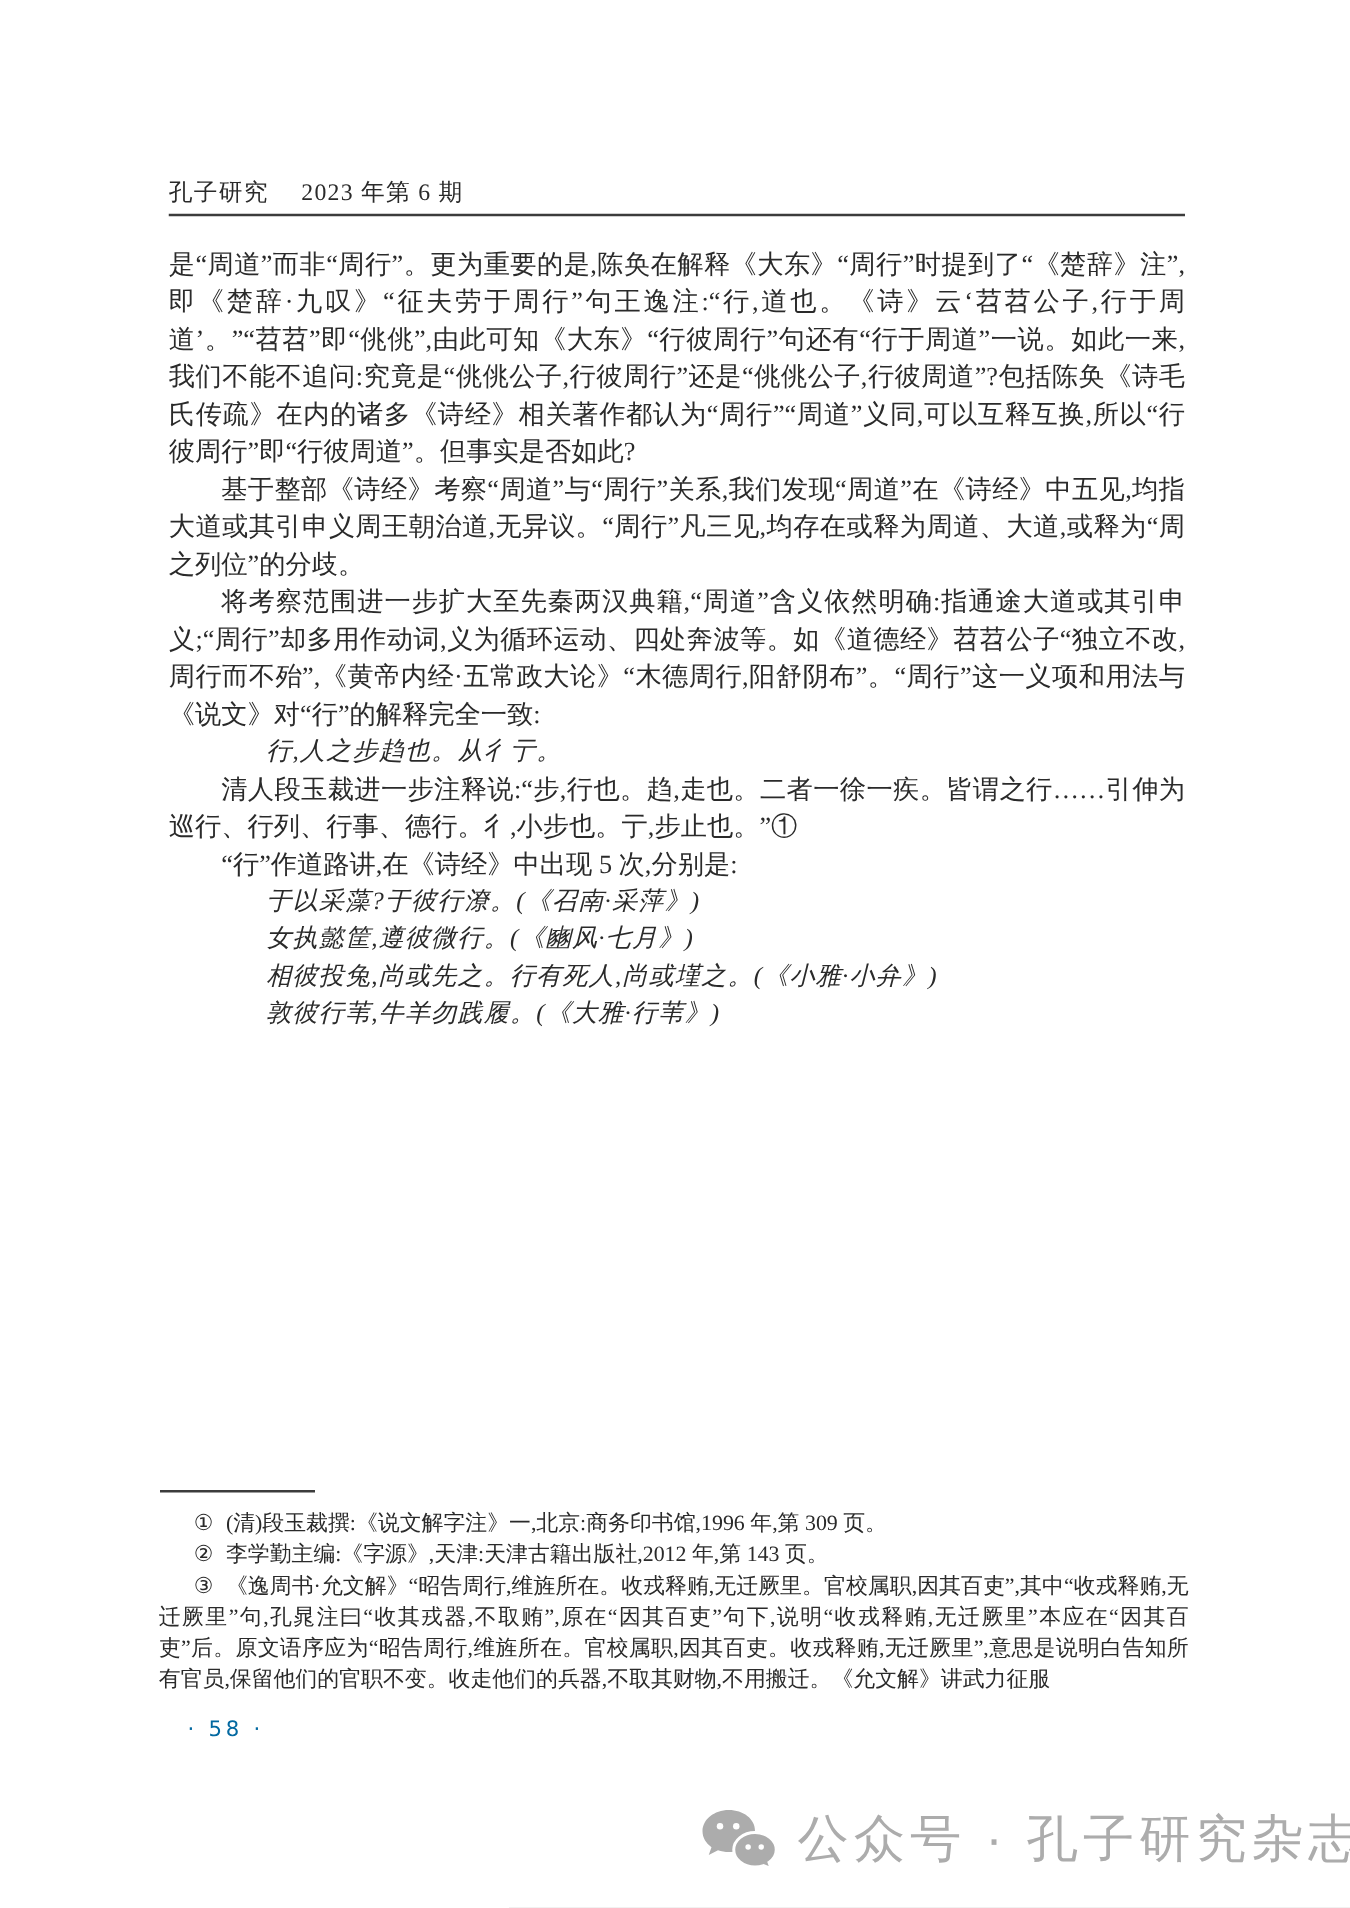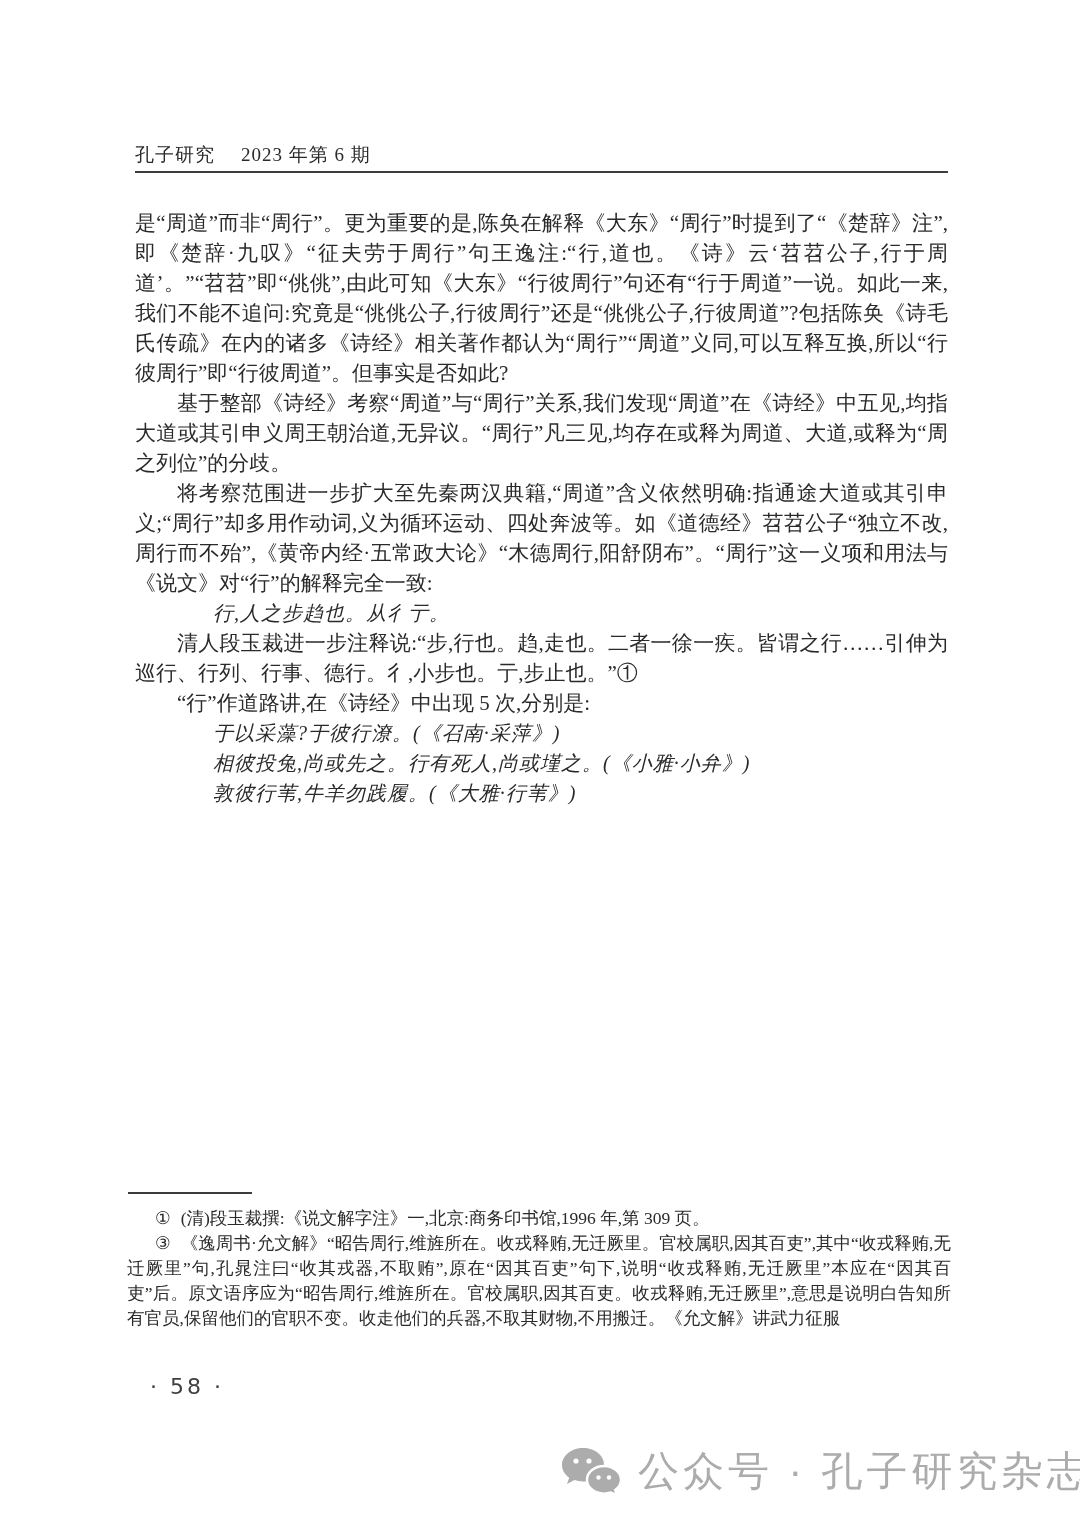--- a/index.html
+++ b/index.html
@@ -13,21 +13,21 @@
   }
   .running-header{
     position:absolute;left:135px;top:144px;width:813px;
     font-size:19px;line-height:22px;
     padding-bottom:5px;
     border-bottom:2px solid #3c3c3c;
     letter-spacing:1px;
   }
   .running-header .issue{margin-left:26px;}
   .article{
-    position:absolute;left:135px;top:208px;width:813px;
+    position:absolute;left:135px;top:196px;width:813px;
     font-size:21px;line-height:30px;
     text-align:justify;
     text-justify:inter-character;
   }
   .article p{margin:0;}
   .article p.indent{text-indent:2em;}
   .article p.quote{
     padding-left:78px;
     font-style:italic;
     font-size:20px;
@@ -41,21 +41,21 @@
     position:absolute;left:127px;top:1206px;width:824px;
     font-size:17.5px;line-height:25px;
     text-align:justify;
     text-justify:inter-character;
   }
   .footnotes p{margin:0;text-indent:1.6em;}
   .footnotes .fn-marker{margin-right:10px;}
   .page-number{
     position:absolute;left:150px;top:1374px;
     font-family:"DejaVu Sans","Liberation Sans",sans-serif;
-    font-size:22px;color:#404040;letter-spacing:3px;
+    font-size:17px;color:#0369a1;letter-spacing:3px;
   }
   .watermark{
     position:absolute;left:560px;top:1444px;
     display:flex;align-items:center;gap:16px;
     color:#acacac;
   }
   .watermark .wm-text{
     font-family:"Liberation Sans","DejaVu Sans",sans-serif;
     font-size:41px;letter-spacing:4px;
     white-space:nowrap;
@@ -72,28 +72,30 @@
   </div>
 
   <div class="article">
     <p>是“周道”而非“周行”。更为重要的是,陈奂在解释《大东》“周行”时提到了“《楚辞》注”,即《楚辞·九叹》“征夫劳于周行”句王逸注:“行,道也。《诗》云‘苕苕公子,行于周道’。”“苕苕”即“佻佻”,由此可知《大东》“行彼周行”句还有“行于周道”一说。如此一来,我们不能不追问:究竟是“佻佻公子,行彼周行”还是“佻佻公子,行彼周道”?包括陈奂《诗毛氏传疏》在内的诸多《诗经》相关著作都认为“周行”“周道”义同,可以互释互换,所以“行彼周行”即“行彼周道”。但事实是否如此?</p>
     <p class="indent">基于整部《诗经》考察“周道”与“周行”关系,我们发现“周道”在《诗经》中五见,均指大道或其引申义周王朝治道,无异议。“周行”凡三见,均存在或释为周道、大道,或释为“周之列位”的分歧。</p>
     <p class="indent">将考察范围进一步扩大至先秦两汉典籍,“周道”含义依然明确:指通途大道或其引申义;“周行”却多用作动词,义为循环运动、四处奔波等。如《道德经》苕苕公子“独立不改,周行而不殆”,《黄帝内经·五常政大论》“木德周行,阳舒阴布”。“周行”这一义项和用法与《说文》对“行”的解释完全一致:</p>
     <p class="quote">行,人之步趋也。从彳亍。</p>
     <p class="indent">清人段玉裁进一步注释说:“步,行也。趋,走也。二者一徐一疾。皆谓之行……引伸为巡行、行列、行事、德行。彳,小步也。亍,步止也。”①</p>
     <p class="indent">“行”作道路讲,在《诗经》中出现 5 次,分别是:</p>
     <p class="quote">于以采藻?于彼行潦。(《召南·采萍》)</p>
+    <p class="quote">女执懿筐,遵彼微行。(《豳风·七月》)</p>
     <p class="quote">相彼投兔,尚或先之。行有死人,尚或墐之。(《小雅·小弁》)</p>
     <p class="quote">敦彼行苇,牛羊勿践履。(《大雅·行苇》)</p>
   </div>
 
   <div class="fn-sep"></div>
 
   <div class="footnotes">
     <p><span class="fn-marker">①</span><span>(清)段玉裁撰:《说文解字注》一,北京:商务印书馆,1996 年,第 309 页。</span></p>
+    <p><span class="fn-marker">②</span><span>李学勤主编:《字源》,天津:天津古籍出版社,2012 年,第 143 页。</span></p>
     <p><span class="fn-marker">③</span><span>《逸周书·允文解》“昭告周行,维旌所在。收戎释贿,无迁厥里。官校属职,因其百吏”,其中“收戎释贿,无迁厥里”句,孔晁注曰“收其戎器,不取贿”,原在“因其百吏”句下,说明“收戎释贿,无迁厥里”本应在“因其百吏”后。原文语序应为“昭告周行,维旌所在。官校属职,因其百吏。收戎释贿,无迁厥里”,意思是说明白告知所有官员,保留他们的官职不变。收走他们的兵器,不取其财物,不用搬迁。《允文解》讲武力征服</span></p>
   </div>
 
   <div class="page-number">· 58 ·</div>
 
   <div class="watermark">
     <svg width="62" height="52" viewBox="0 0 62 52">
       <g fill="#acacac">
         <path d="M23 2C11.4 2 2 9.6 2 19c0 5.1 2.8 9.6 7.2 12.7L7 38l7.4-3.9c2.7.9 5.6 1.4 8.6 1.4 11.6 0 21-7.6 21-17S34.6 2 23 2z"></path>
       </g>

